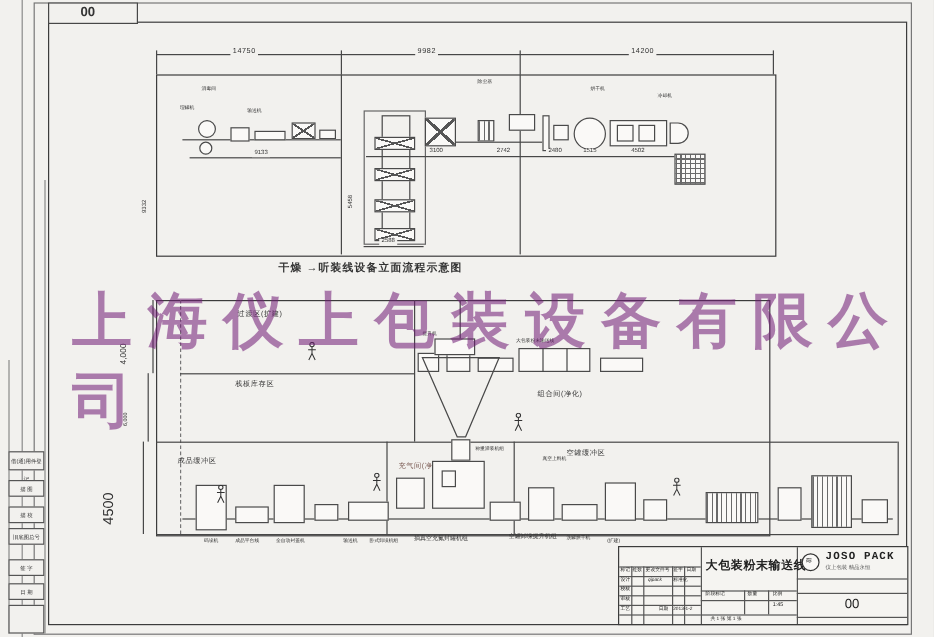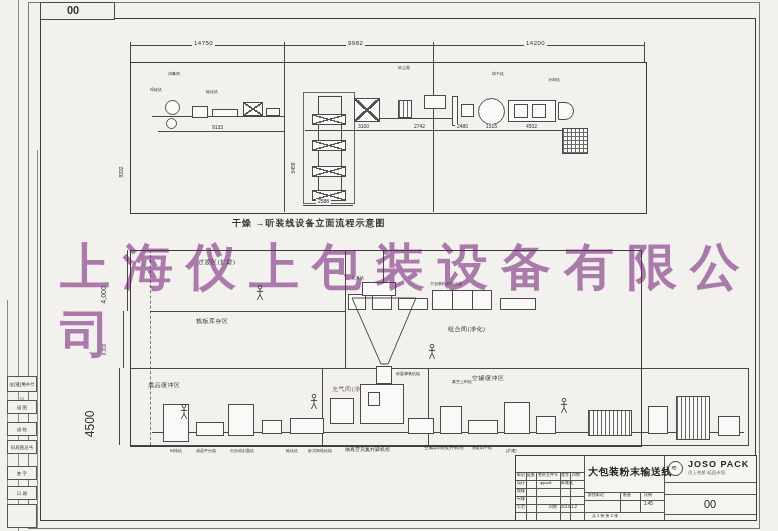--- a/index.html
+++ b/index.html
@@ -28,21 +28,21 @@
      repeating-linear-gradient(90deg,#6a6a6a 0 1px,transparent 1px 4px);}
   .circle{position:absolute;border:1px solid #4a4a4a;border-radius:50%;background:#faf9f7;box-sizing:border-box;}
   .dashv{position:absolute;border-left:1px dashed #777;width:0;}
   .wm{position:absolute;left:60px;top:234px;font-weight:bold;font-size:50px;
       letter-spacing:13px;color:#701a75;opacity:.55;z-index:9;pointer-events:none;}
   .person{position:absolute;z-index:3;}
   .tb{position:absolute;left:515px;top:455px;width:240px;height:64px;border:1.5px solid #3c3c3c;
       background:#f5f4f1;box-sizing:content-box;z-index:4;}
   .tb .ln{background:#555;}
   .tb .t{color:#222;}
-  .brand{font-family:Liberation Sans, sans-serif;font-weight:bold;}
+  .brand{font-family:Liberation Mono, monospace;font-weight:bold;}
   .mbox{position:absolute;left:7px;width:30px;border:1px solid #555;text-align:center;
         font-size:4.5px;color:#333;box-sizing:border-box;background:#f2f1ee;}
 </style>
 </head>
 <body>
 
 <div id="sheet">
 
   <div class="wm">上海仪上包装设备有限公司</div>
 

